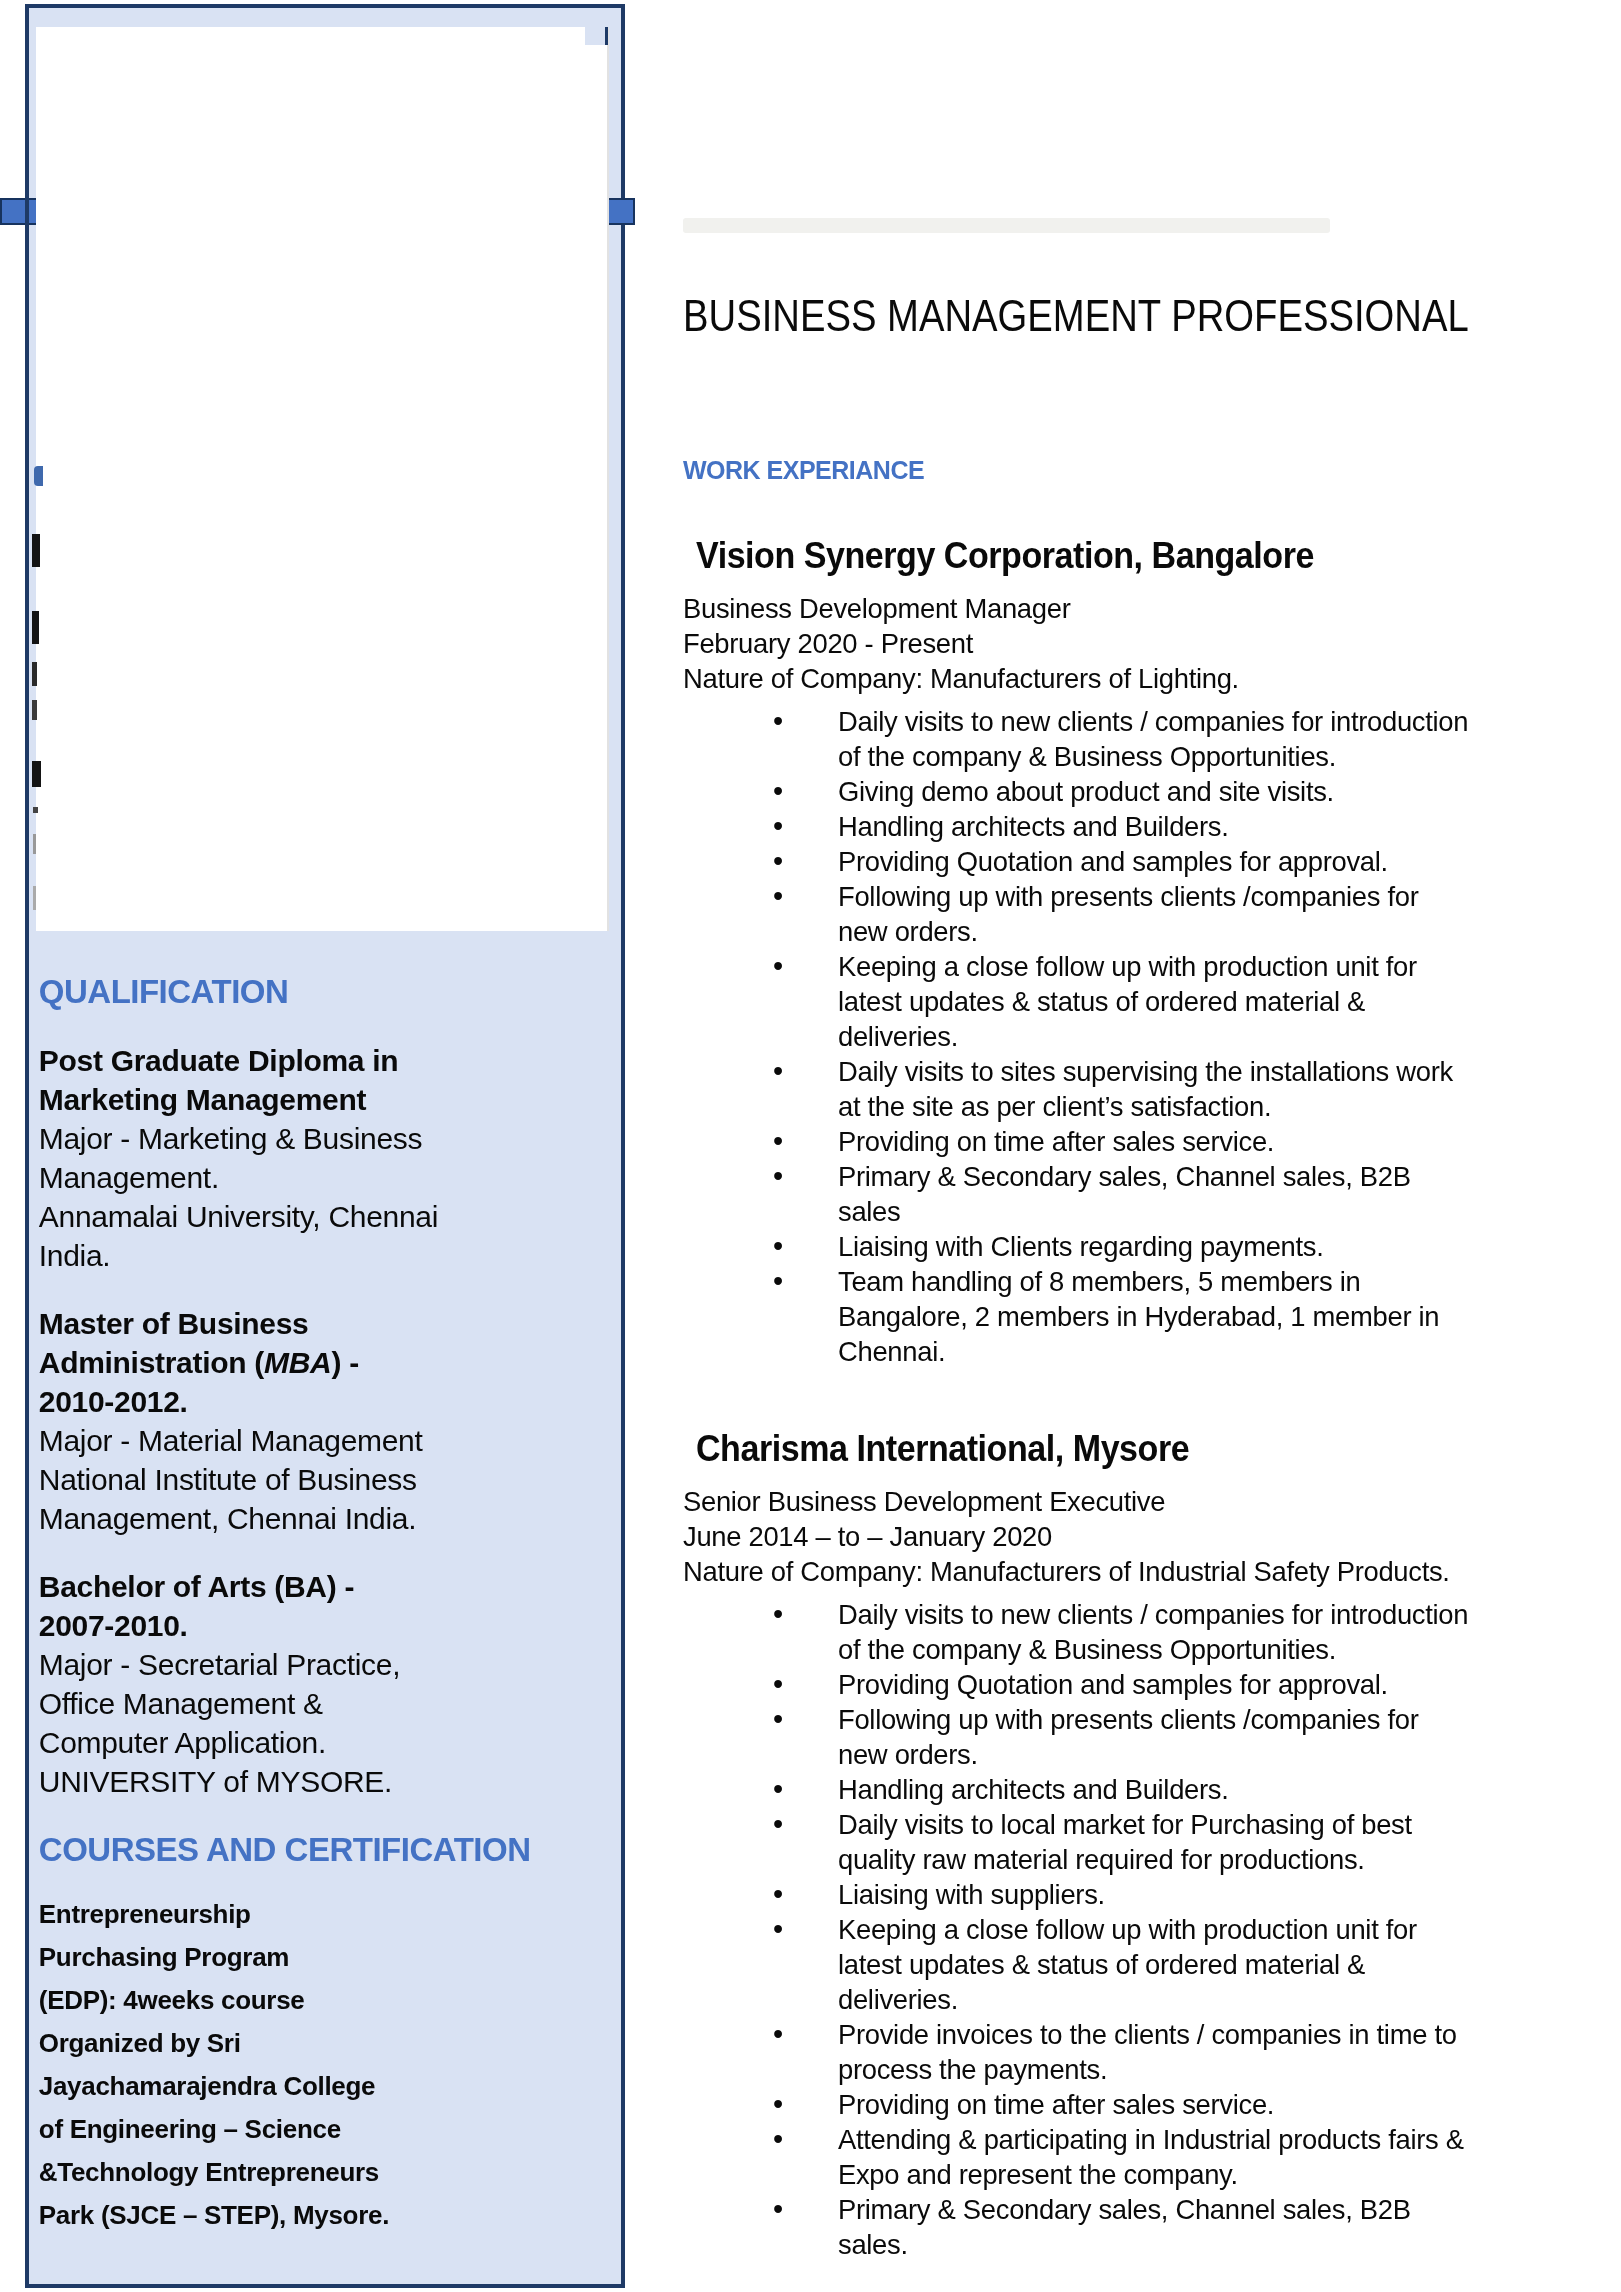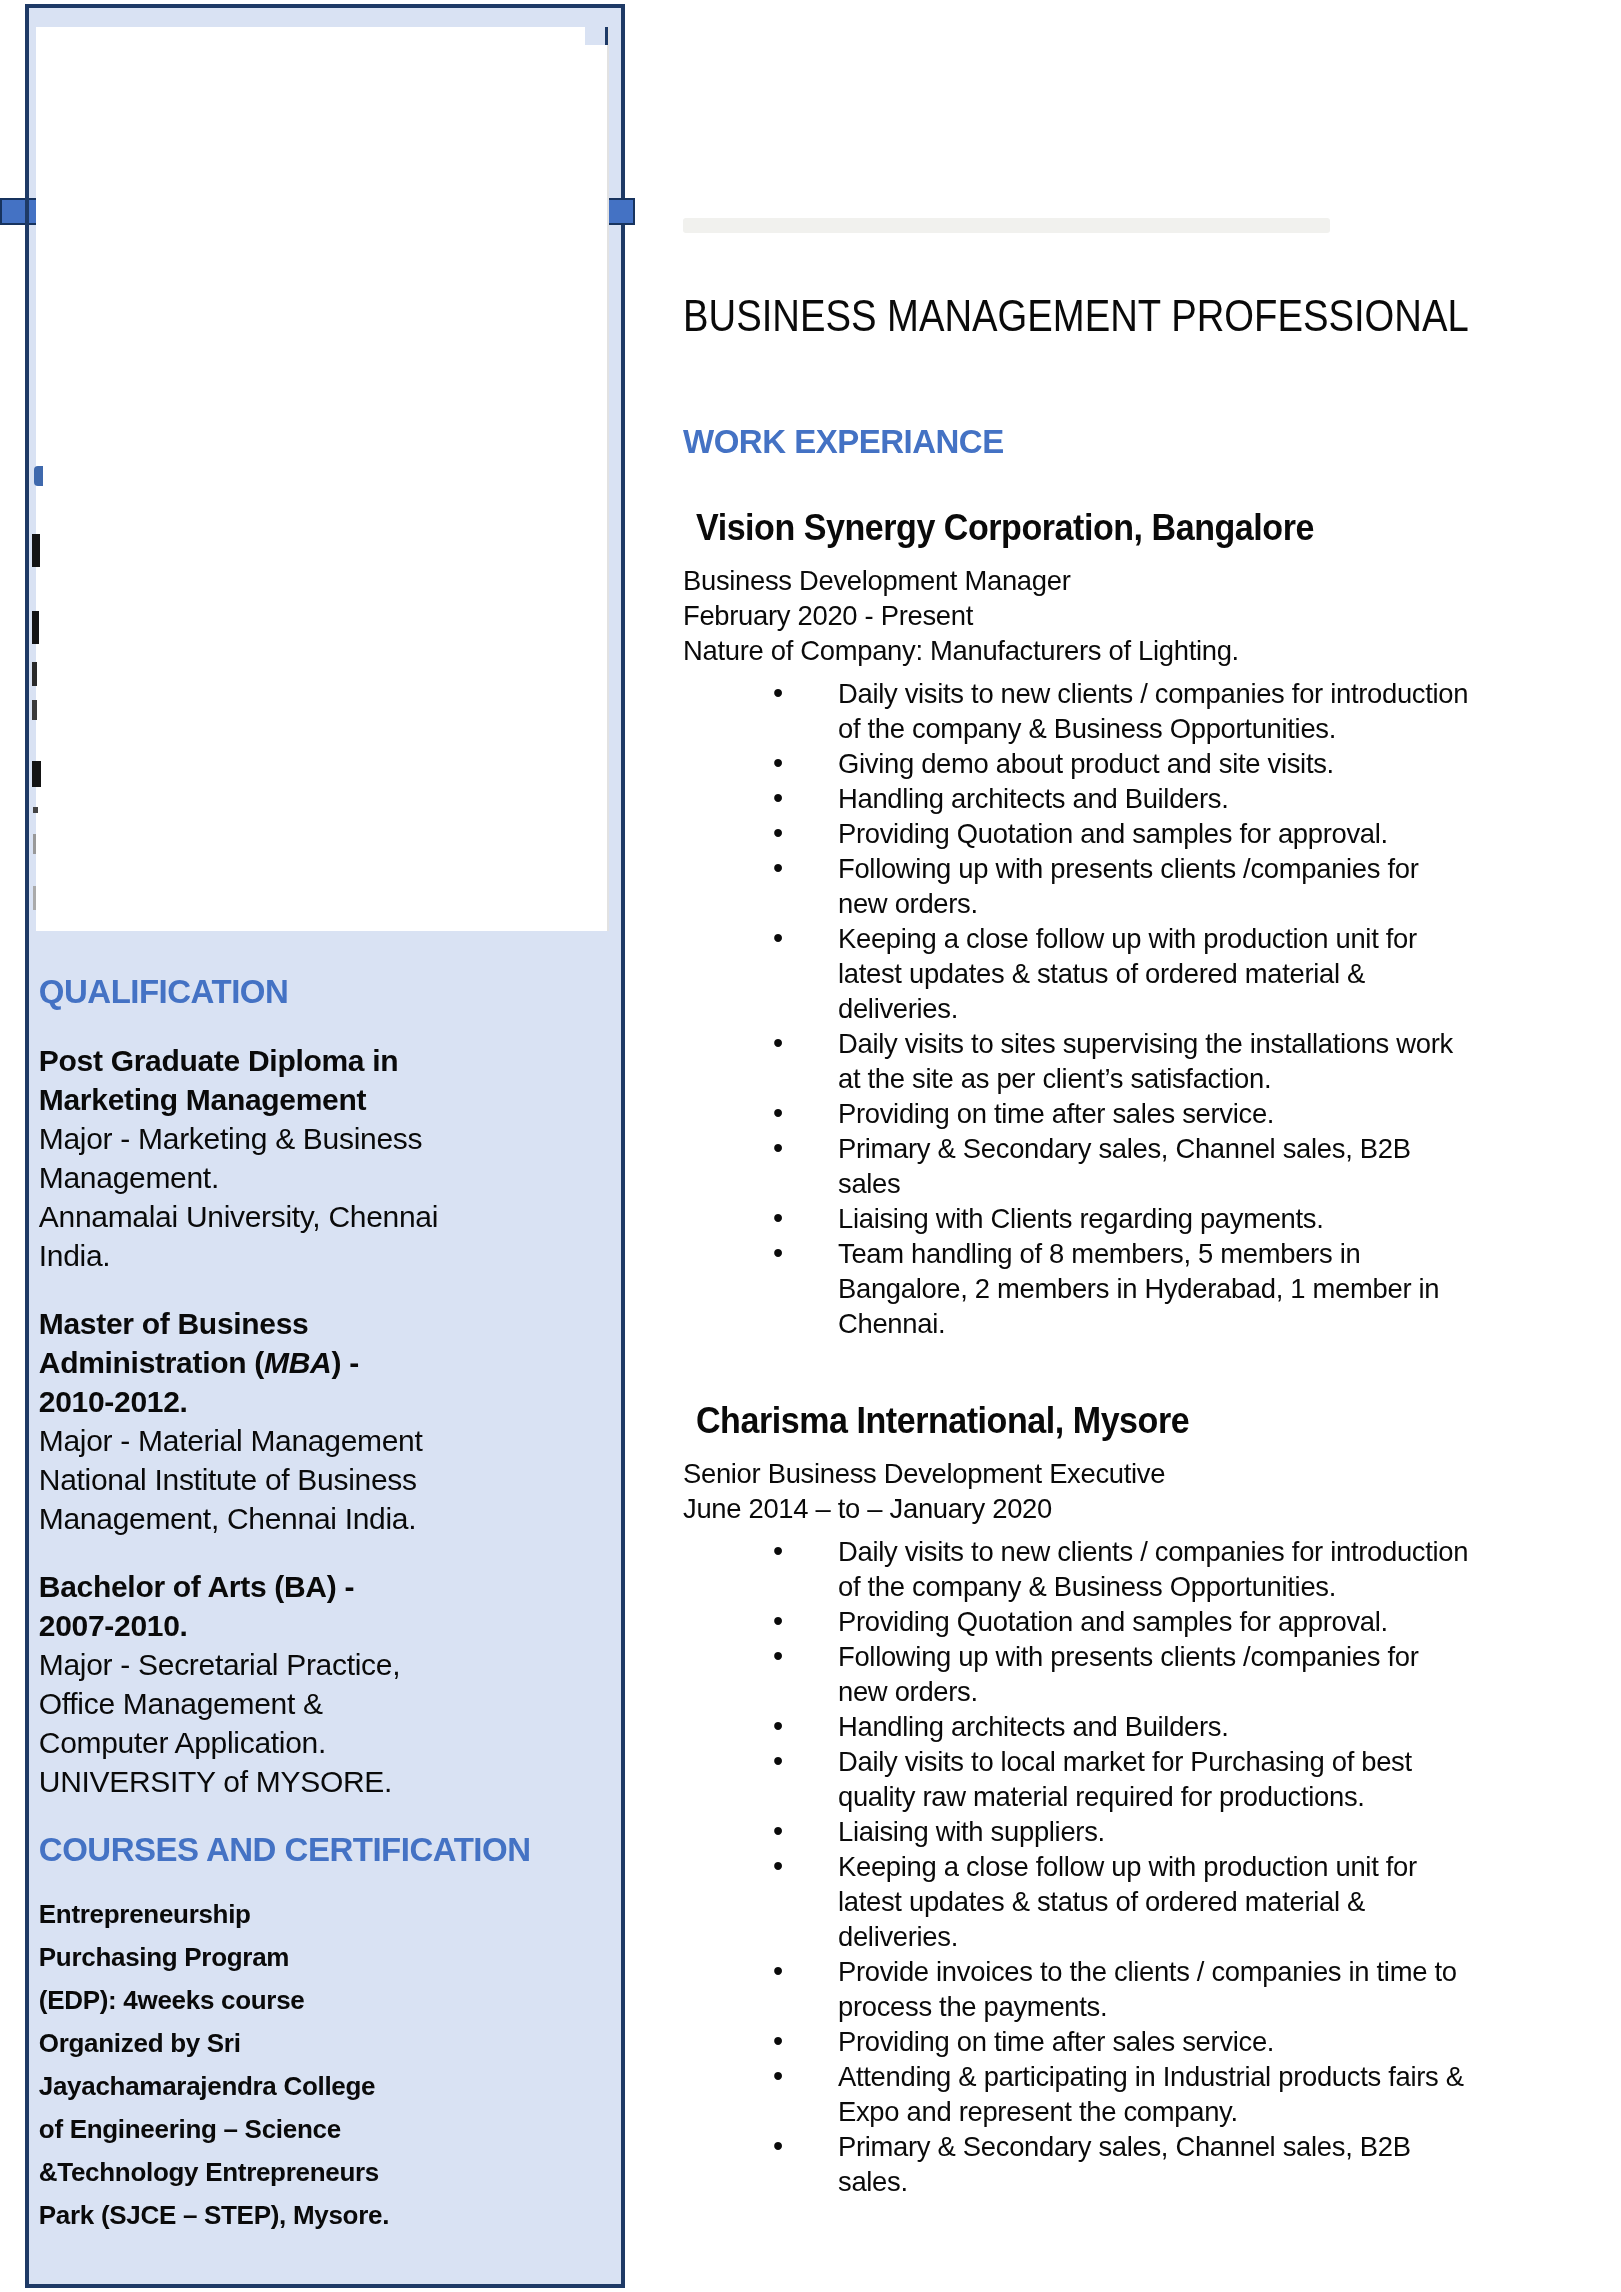--- a/index.html
+++ b/index.html
@@ -32,21 +32,21 @@
   .degree-title-line{font-size:30px;font-weight:bold;line-height:39px;letter-spacing:-0.3px;}
   .degree-detail{font-size:30px;line-height:39px;letter-spacing:-0.3px;}
   #courses-heading{margin-bottom:23.5px;}
   .edp-line{font-size:26px;font-weight:bold;line-height:43px;letter-spacing:-0.3px;}
 
   
   .main-col{position:absolute;left:683px;top:218px;width:796px;z-index:2;}
   .page-title{margin:57px 0 0 0;font-size:45px;font-weight:400;line-height:52px;white-space:nowrap;}
   .cond{display:inline-block;transform:scaleX(0.85);transform-origin:0 50%;}
   .cond92{display:inline-block;transform:scaleX(0.92);transform-origin:0 50%;white-space:nowrap;}
-  .work-heading{margin:80px 0 43px 0;font-size:33px;font-weight:bold;color:#4472c4;
+  .work-heading{margin:108px 0 43px 0;font-size:25px;font-weight:bold;color:#4472c4;
                 line-height:40px;letter-spacing:-0.5px;}
   .job-company{margin:13px;font-size:37px;font-weight:bold;line-height:45px;letter-spacing:-0.5px;}
   .job-meta{font-size:27.4px;line-height:35px;letter-spacing:-0.3px;}
   .job + .job{margin-top:57px;}
   ul.bullets{margin:8px;padding:0;list-style:none;}
   ul.bullets li{position:relative;padding-left:147px;font-size:27.4px;line-height:35px;letter-spacing:-0.3px;}
   ul.bullets li::before{content:"\2022";position:absolute;left:82px;top:0;font-size:29px;}
 </style>
 </head>
 <body>
@@ -133,20 +133,21 @@
             <li>Providing on time after sales service.</li>
             <li>Primary &amp; Secondary sales, Channel sales, B2B sales</li>
             <li>Liaising with Clients regarding payments.</li>
             <li>Team handling of 8 members, 5 members in Bangalore, 2 members in Hyderabad, 1 member in Chennai.</li>
           </ul>
         </div>
         <div class="job">
           <h3 class="job-company"><span class="cond92">Charisma International, Mysore</span></h3>
           <div class="job-meta">Senior Business Development Executive</div>
           <div class="job-meta">June 2014 – to – January 2020</div>
+          <div class="job-meta">Nature of Company: Manufacturers of Industrial Safety Products.</div>
           <ul class="bullets">
             <li>Daily visits to new clients / companies for introduction of the company &amp; Business Opportunities.</li>
             <li>Providing Quotation and samples for approval.</li>
             <li>Following up with presents clients /companies for new orders.</li>
             <li>Handling architects and Builders.</li>
             <li>Daily visits to local market for Purchasing of best quality raw material required for productions.</li>
             <li>Liaising with suppliers.</li>
             <li>Keeping a close follow up with production unit for latest updates &amp; status of ordered material &amp; deliveries.</li>
             <li>Provide invoices to the clients / companies in time to process the payments.</li>
             <li>Providing on time after sales service.</li>

